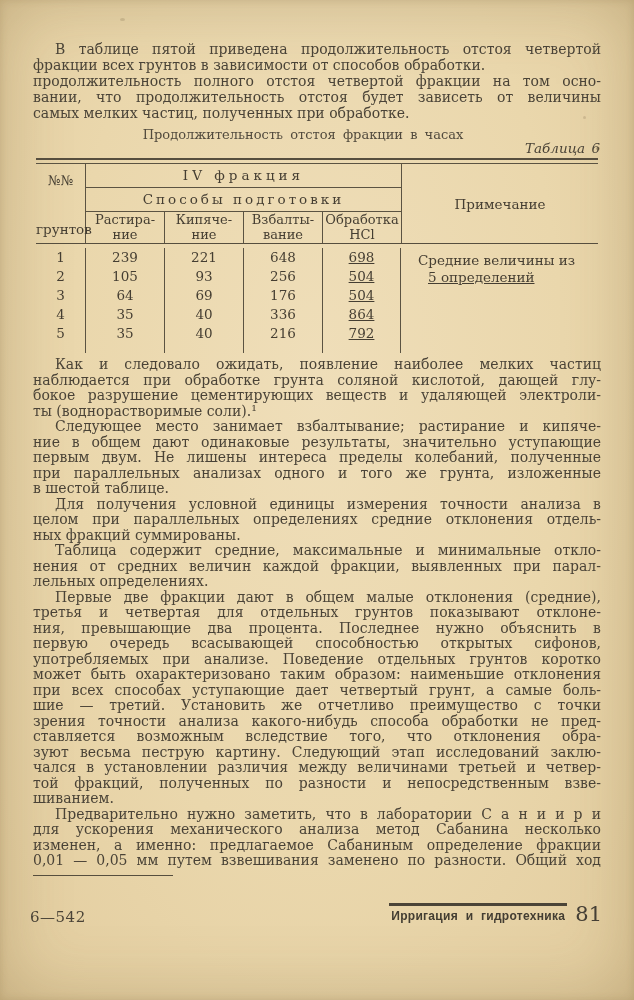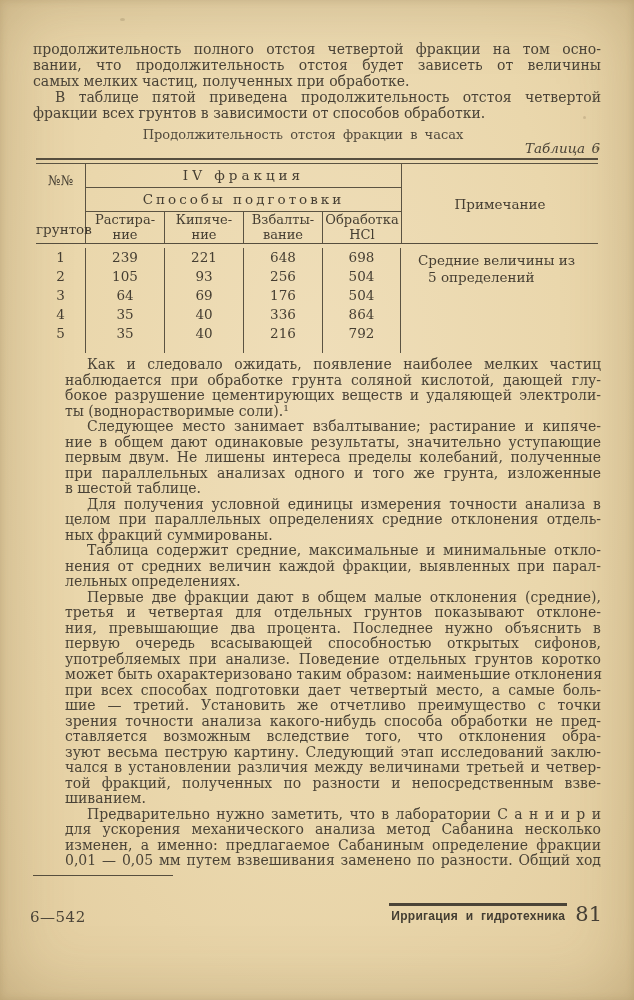--- a/index.html
+++ b/index.html
@@ -20,21 +20,21 @@
     font-size:14px;
     text-align:justify;
     -moz-text-align-last:justify;
     text-align-last:justify;
     white-space:nowrap;
     color:#4a4337;
   }
   .line.last{text-align-last:left;-moz-text-align-last:left;}
   .line.fl{text-indent:22px;}
   .intro .line{line-height:15.9px;}
-  .bodytext .line{line-height:15.5px;margin-left:32px;}
+  .bodytext .line{line-height:15.5px;}
   
   .tcaption{
     position:absolute;top:127px;left:33px;width:540px;
     text-align:center;font-size:13px;color:#514a3d;word-spacing:3px;
   }
   .tlabel{
     position:absolute;top:140px;right:34px;
     font-size:13.5px;font-style:italic;color:#4a4337;word-spacing:2px;
   }
   
@@ -58,25 +58,25 @@
   .c-note{
     flex:1;display:flex;align-items:center;justify-content:center;
     color:#453e32;
   }
   .tbody{display:flex;}
   .tb-left{width:366px;box-sizing:border-box;padding-top:4px;}
   .trow{display:flex;height:19px;line-height:19px;}
   .trow .cell{text-align:center;box-sizing:border-box;color:#453e32;font-size:13.5px;}
   .trow .cell.cnum{width:50px;border-right:1px solid #5b5342;}
   .trow .cell.cm{width:79px;border-right:1px solid #5b5342;}
-  .trow .cell.cm:nth-child(5){width:78px;}
+  .trow .cell.cm:nth-child(5){width:78px;text-decoration:underline;}
   .trow.spacer{height:10px;}
   .tb-note{flex:1;padding:8px 0 0 16px;box-sizing:border-box;}
   .tb-note .nl{font-size:13.5px;line-height:16.5px;color:#453e32;}
-  .tb-note .nl2{padding-left:10px;}
+  .tb-note .nl2{padding-left:10px;text-decoration:underline;}
   
   .fn-rule{position:absolute;top:875px;left:33px;width:140px;border-top:1px solid #564e3e;}
   .footnote{position:absolute;top:881px;left:33px;width:400px;font-size:13px;color:#4a4337;}
   .footnote .fnline{text-indent:20px;}
   .sig{position:absolute;top:908px;left:30px;font-size:15px;color:#4a4337;letter-spacing:.5px;}
   .footer-right{position:absolute;top:903px;right:32px;display:flex;align-items:flex-start;}
   .fblock{display:flex;flex-direction:column;}
   .frule{height:0;border-top:3px solid #4b4437;margin-bottom:3px;}
   .fjournal{
     font-family:"Liberation Sans", sans-serif;font-weight:bold;
@@ -89,27 +89,27 @@
   
   .speck{position:absolute;background:rgba(90,75,45,.35);border-radius:50%;}
 </style>
 </head>
 <body>
 
 <div class="page">
 
   <div class="textblock intro" style="top:42px;">
       <div class="para">
+        <div class="line fl">В таблице пятой приведена продолжительность отстоя четвертой</div>
+        <div class="line last">фракции всех грунтов в зависимости от способов обработки.</div>
+      </div>
+      <div class="para">
         <div class="line">продолжительность полного отстоя четвертой фракции на том осно-</div>
         <div class="line">вании, что продолжительность отстоя будет зависеть от величины</div>
         <div class="line last">самых мелких частиц, полученных при обработке.</div>
-      </div>
-      <div class="para">
-        <div class="line fl">В таблице пятой приведена продолжительность отстоя четвертой</div>
-        <div class="line last">фракции всех грунтов в зависимости от способов обработки.</div>
       </div>
     </div>
 
   <div class="tcaption">Продолжительность отстоя фракции в часах</div>
   <div class="tlabel">Таблица 6</div>
 
   <div class="tbl">
     <div class="tbl-toprule"></div>
     <div class="thead">
       <div class="c-num">
@@ -216,21 +216,21 @@
         <div class="line">нения от средних величин каждой фракции, выявленных при парал-</div>
         <div class="line last">лельных определениях.</div>
       </div>
       <div class="para">
         <div class="line fl">Первые две фракции дают в общем малые отклонения (средние),</div>
         <div class="line">третья и четвертая для отдельных грунтов показывают отклоне-</div>
         <div class="line">ния, превышающие два процента. Последнее нужно объяснить в</div>
         <div class="line">первую очередь всасывающей способностью открытых сифонов,</div>
         <div class="line">употребляемых при анализе. Поведение отдельных грунтов коротко</div>
         <div class="line">может быть охарактеризовано таким образом: наименьшие отклонения</div>
-        <div class="line">при всех способах подготовки дает четвертый место, а самые боль-</div>
+        <div class="line">при всех способах уступающие дает четвертый грунт, а самые боль-</div>
         <div class="line">шие — третий. Установить же отчетливо преимущество с точки</div>
         <div class="line">зрения точности анализа какого-нибудь способа обработки не пред-</div>
         <div class="line">ставляется возможным вследствие того, что отклонения обра-</div>
         <div class="line">зуют весьма пеструю картину. Следующий этап исследований заклю-</div>
         <div class="line">чался в установлении различия между величинами третьей и четвер-</div>
         <div class="line">той фракций, полученных по разности и непосредственным взве-</div>
         <div class="line last">шиванием.</div>
       </div>
       <div class="para">
         <div class="line fl">Предварительно нужно заметить, что в лаборатории С а н и и р и</div>

